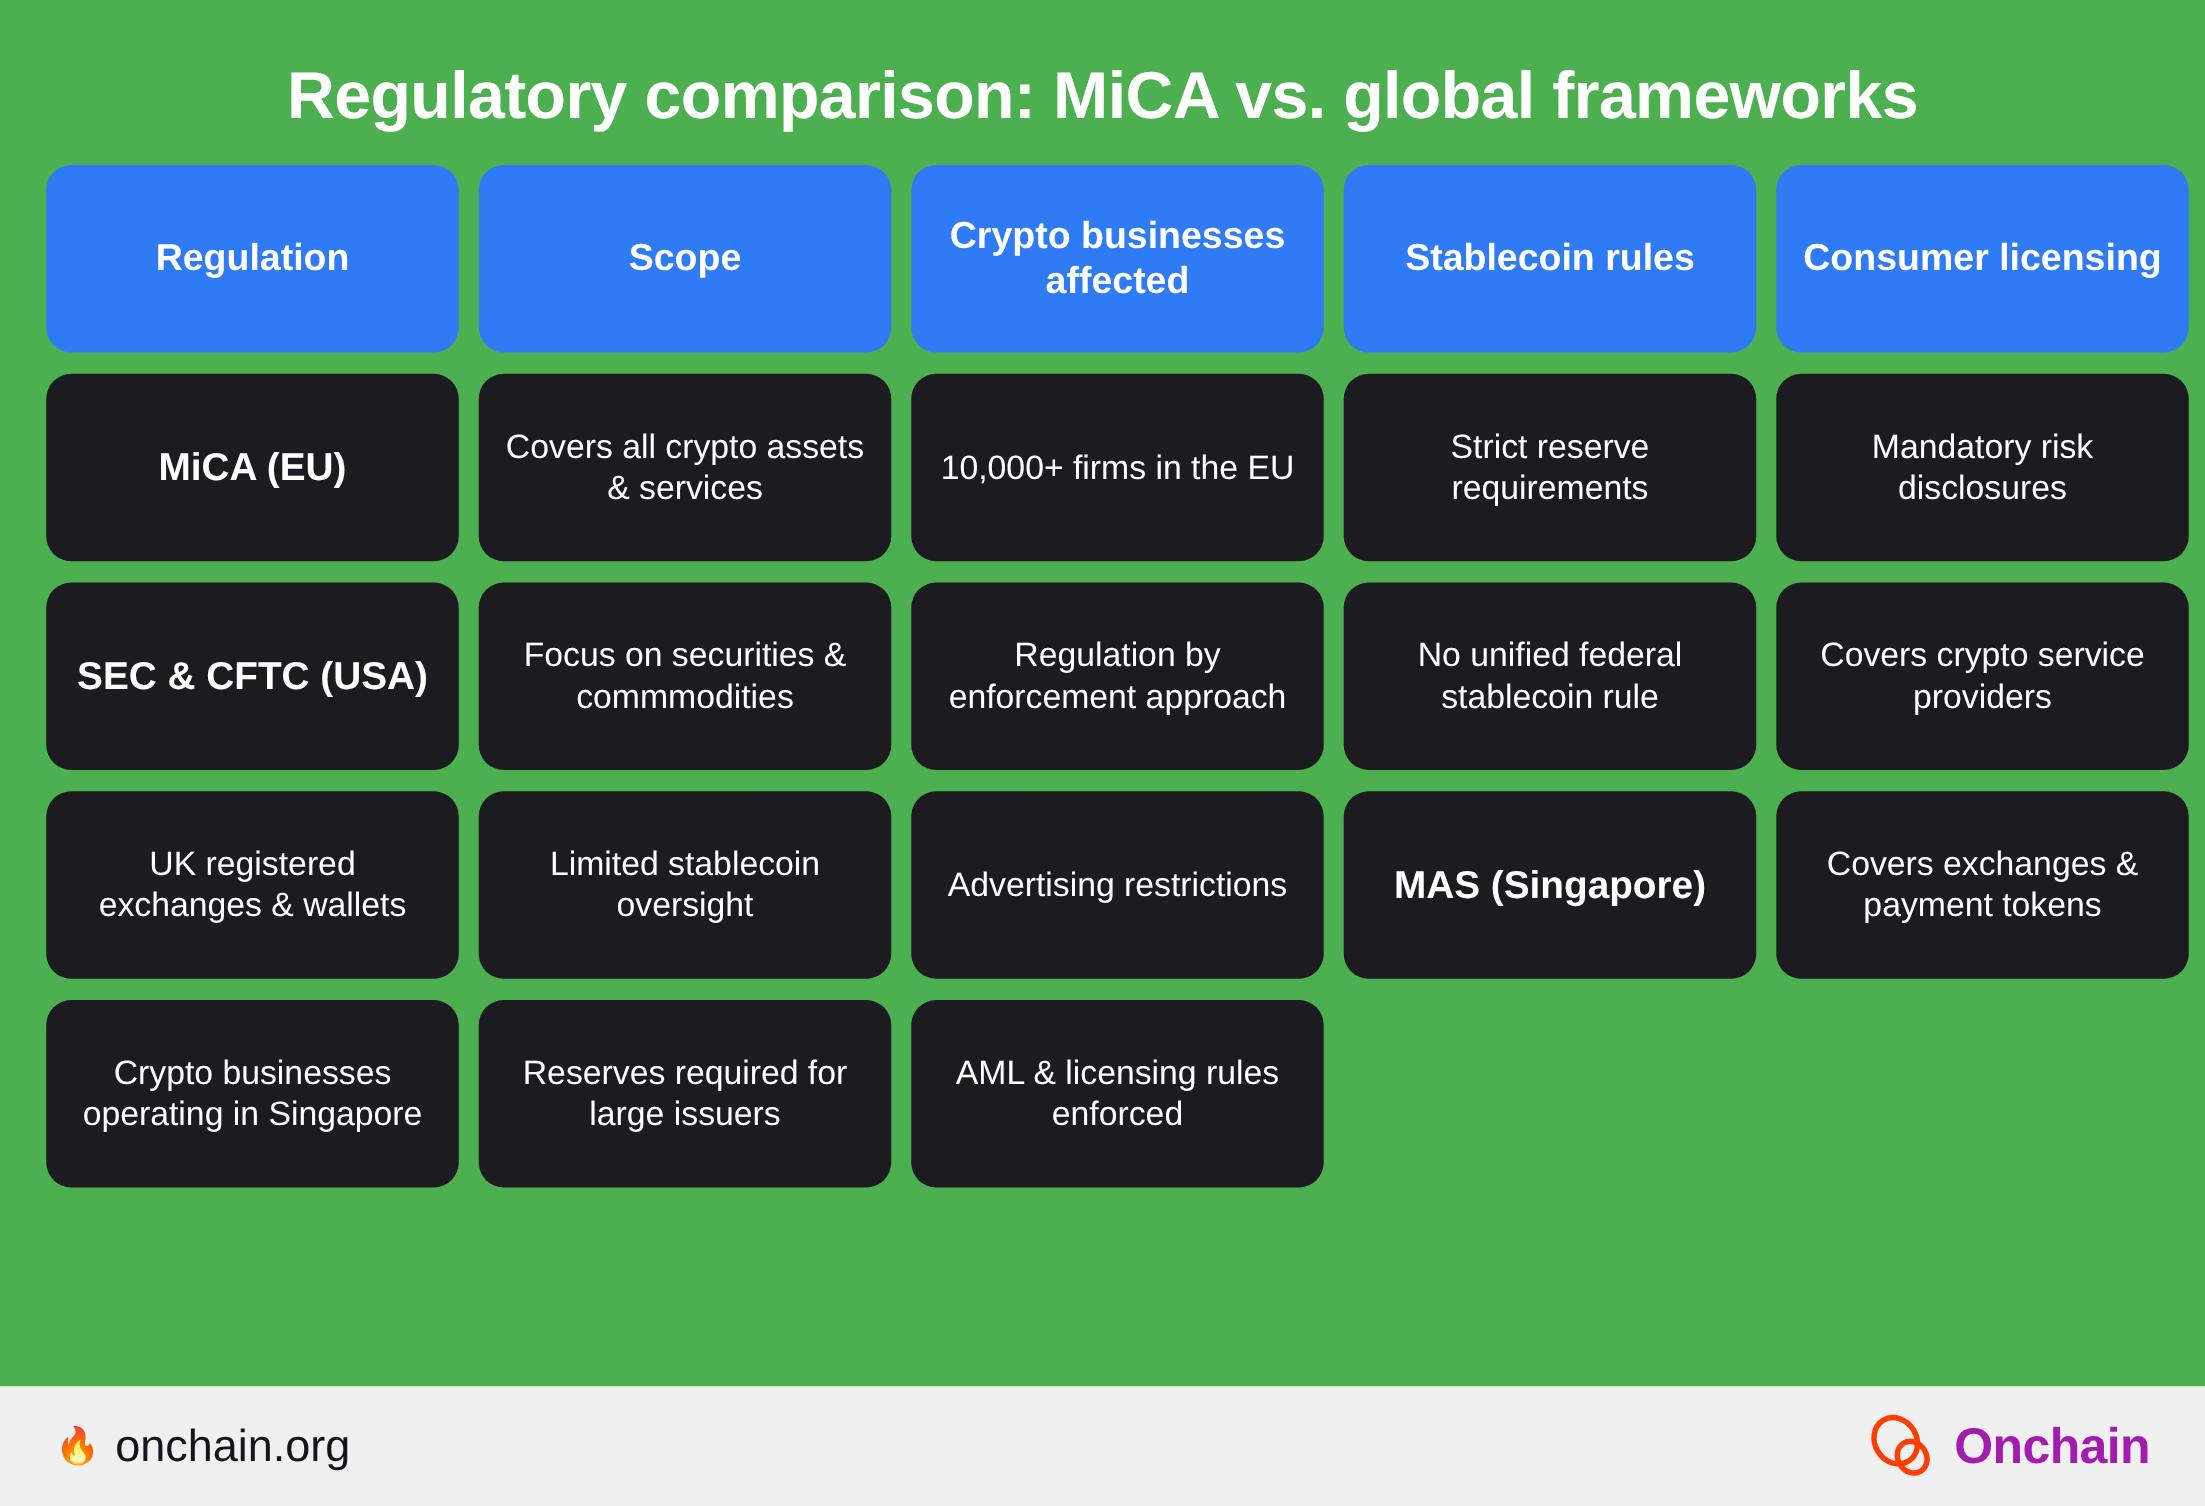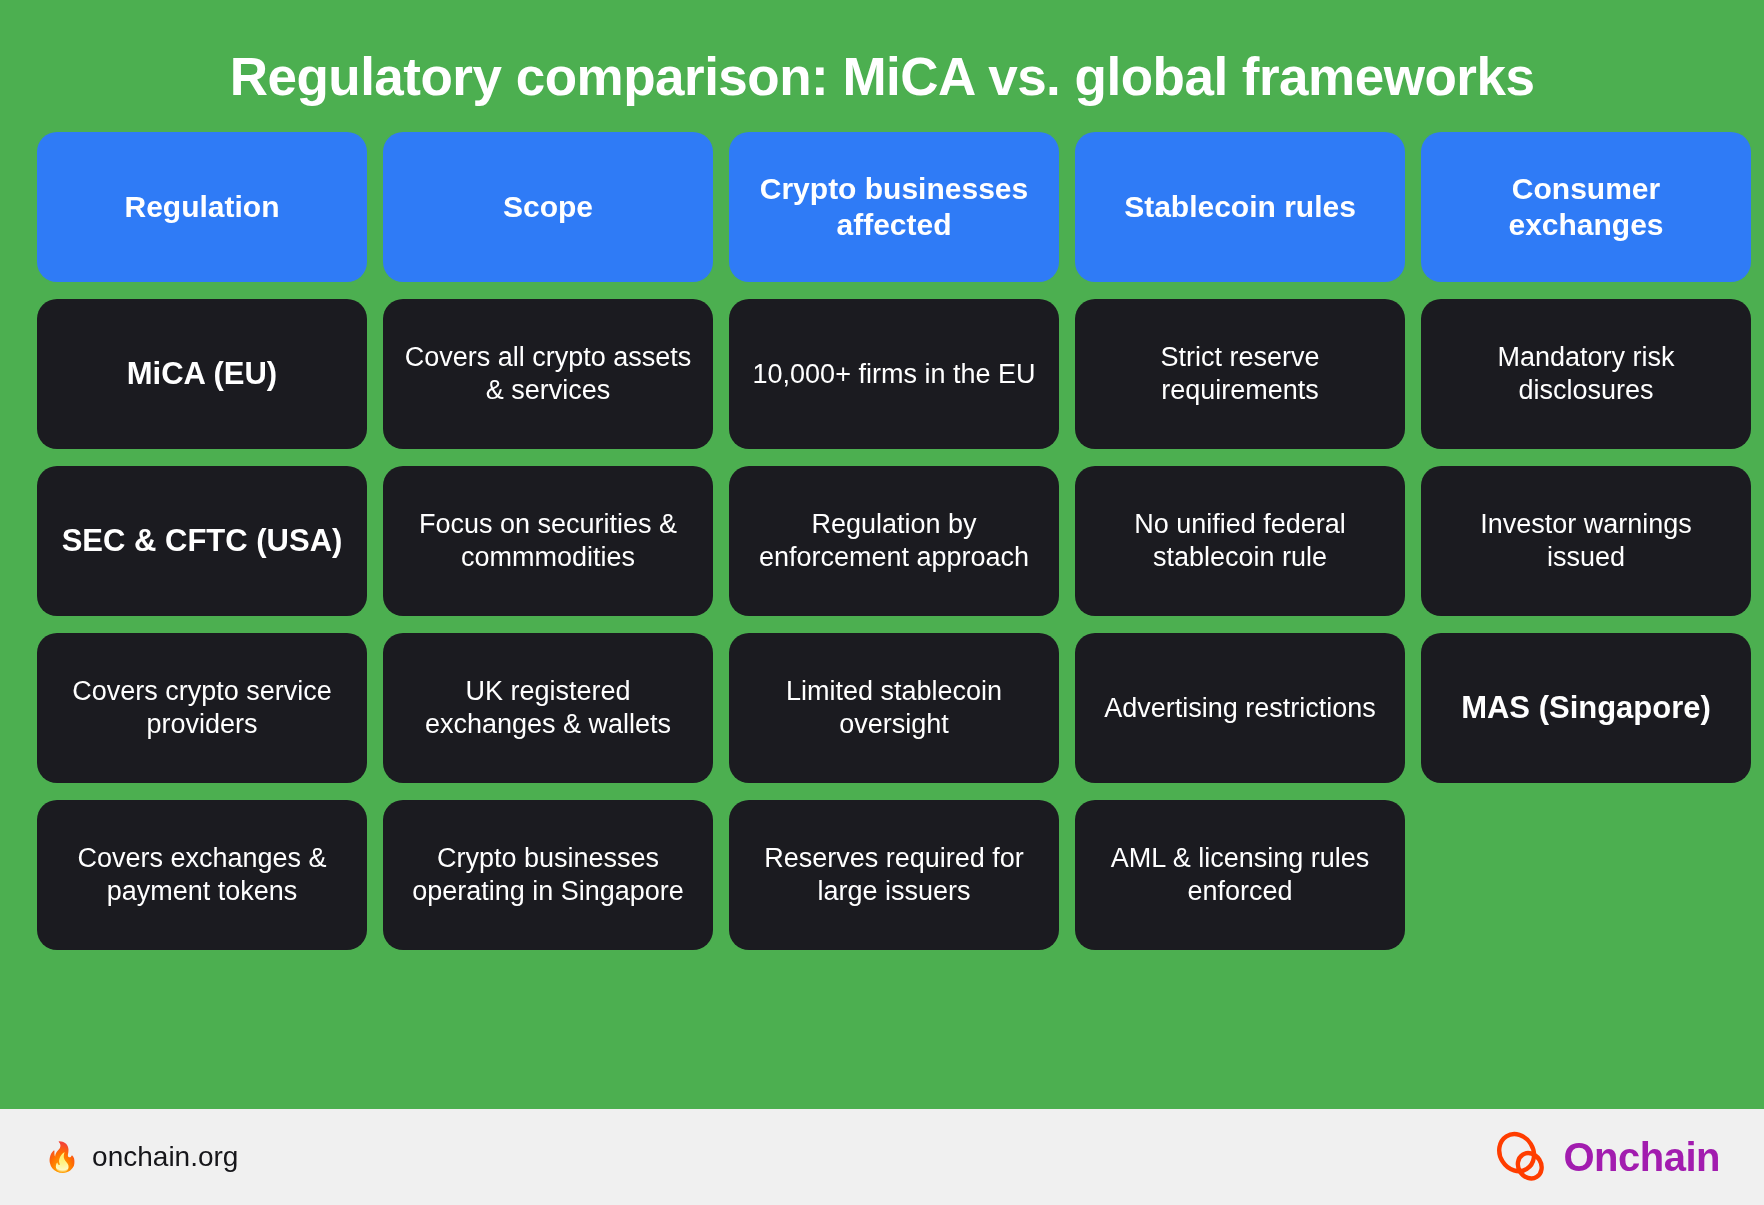--- a/index.html
+++ b/index.html
@@ -103,21 +103,21 @@
     gap: 12px;
   }
 
   .flame-icon {
     font-size: 29px;
     line-height: 1;
   }
 
   .site-name {
     color: #16161A;
-    font-size: 28px;
+    font-size: 36px;
   }
 
   .footer-right {
     display: flex;
     align-items: center;
     gap: 14px;
   }
 
   .brand-mark {
     width: 56px;
@@ -140,33 +140,32 @@
   <div class="board">
 
     <h1 class="title">Regulatory comparison: MiCA vs. global frameworks</h1>
 
     <div class="grid">
 
       <div class="cell head-cell">Regulation</div>
       <div class="cell head-cell">Scope</div>
       <div class="cell head-cell">Crypto businesses affected</div>
       <div class="cell head-cell">Stablecoin rules</div>
-      <div class="cell head-cell">Consumer exchanges</div>
+      <div class="cell head-cell">Consumer licensing</div>
 
       <div class="cell row-cell label">MiCA (EU)</div>
       <div class="cell row-cell">Covers all crypto assets &amp; services</div>
       <div class="cell row-cell">10,000+ firms in the EU</div>
       <div class="cell row-cell">Strict reserve requirements</div>
       <div class="cell row-cell">Mandatory risk disclosures</div>
 
       <div class="cell row-cell label">SEC &amp; CFTC (USA)</div>
       <div class="cell row-cell">Focus on securities &amp; commmodities</div>
       <div class="cell row-cell">Regulation by enforcement approach</div>
       <div class="cell row-cell">No unified federal stablecoin rule</div>
-      <div class="cell row-cell">Investor warnings issued</div>
 
       <div class="cell row-cell">Covers crypto service providers</div>
       <div class="cell row-cell">UK registered exchanges &amp; wallets</div>
       <div class="cell row-cell">Limited stablecoin oversight</div>
       <div class="cell row-cell">Advertising restrictions</div>
 
       <div class="cell row-cell label">MAS (Singapore)</div>
       <div class="cell row-cell">Covers exchanges &amp; payment tokens</div>
       <div class="cell row-cell">Crypto businesses operating in Singapore</div>
       <div class="cell row-cell">Reserves required for large issuers</div>

